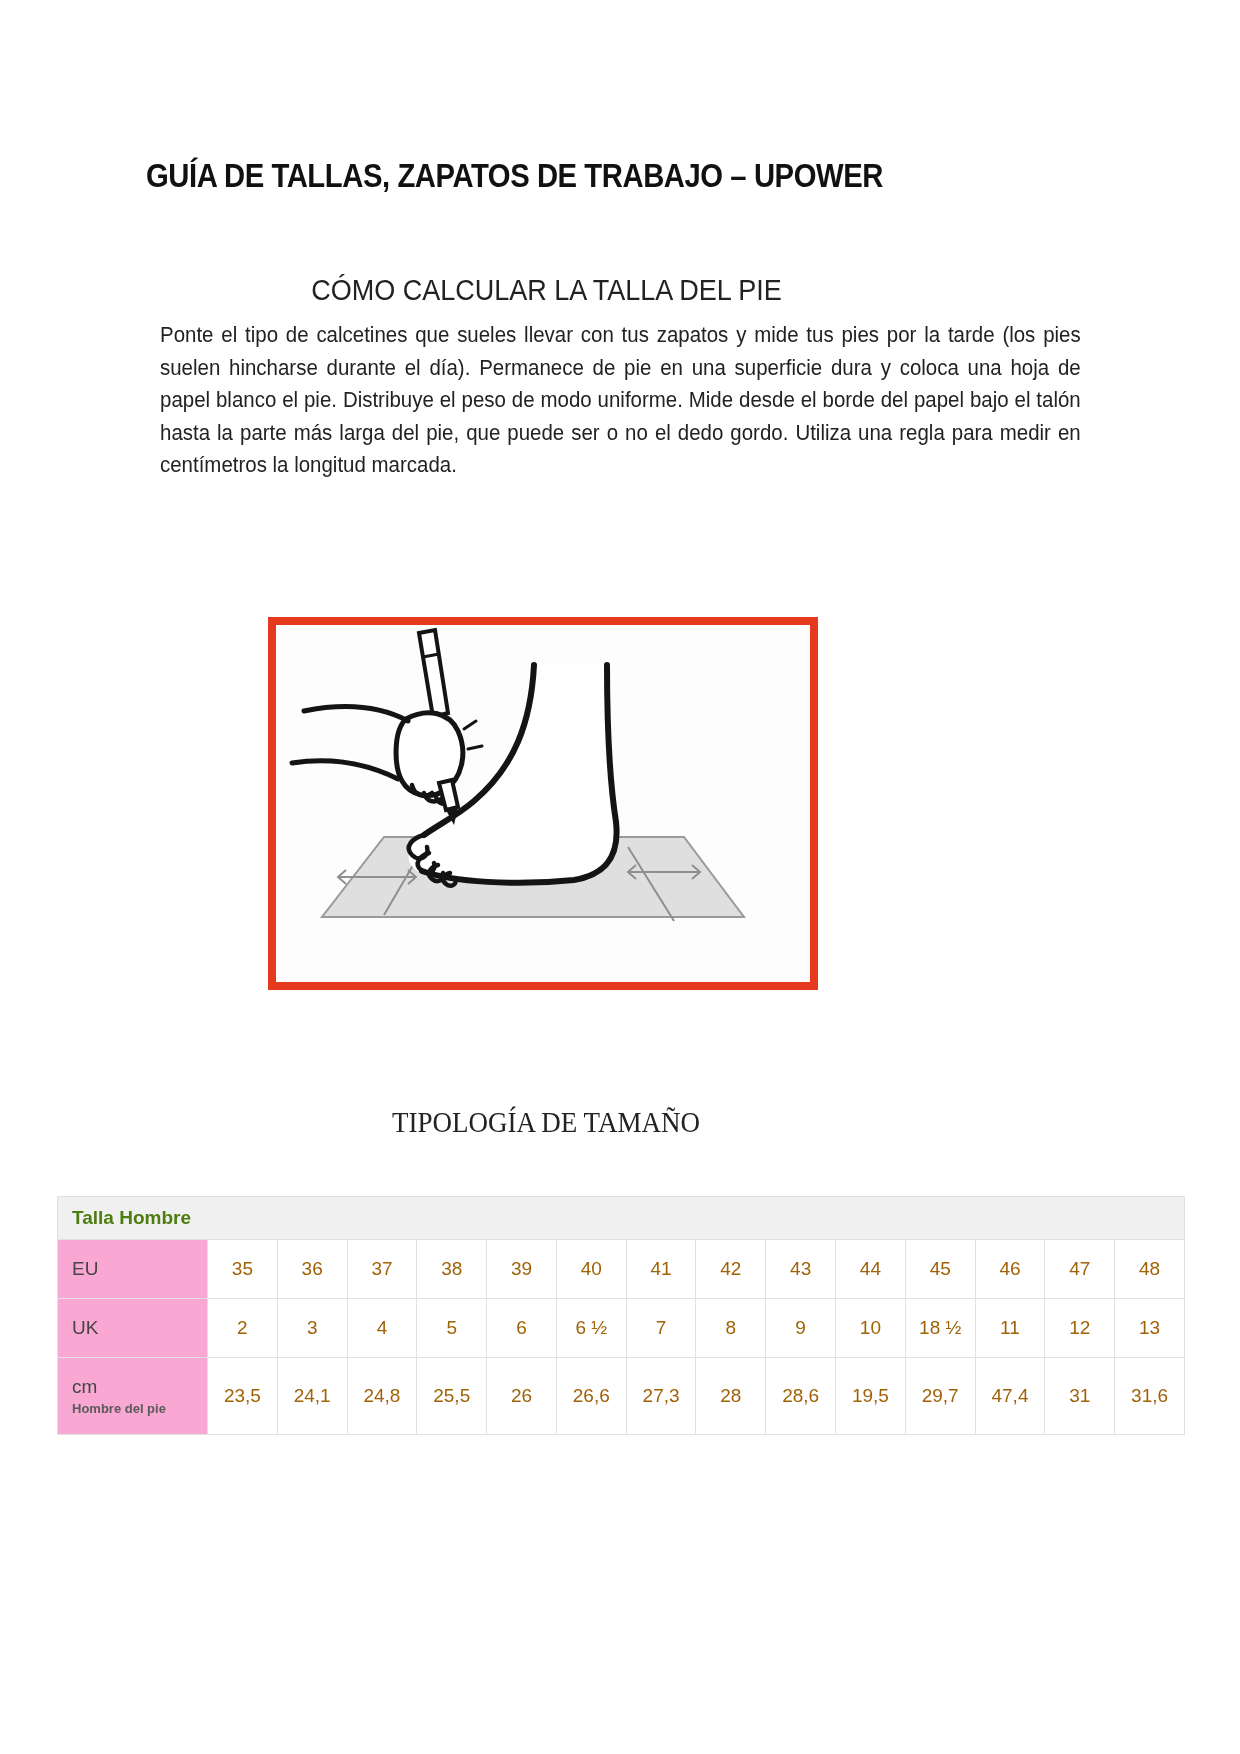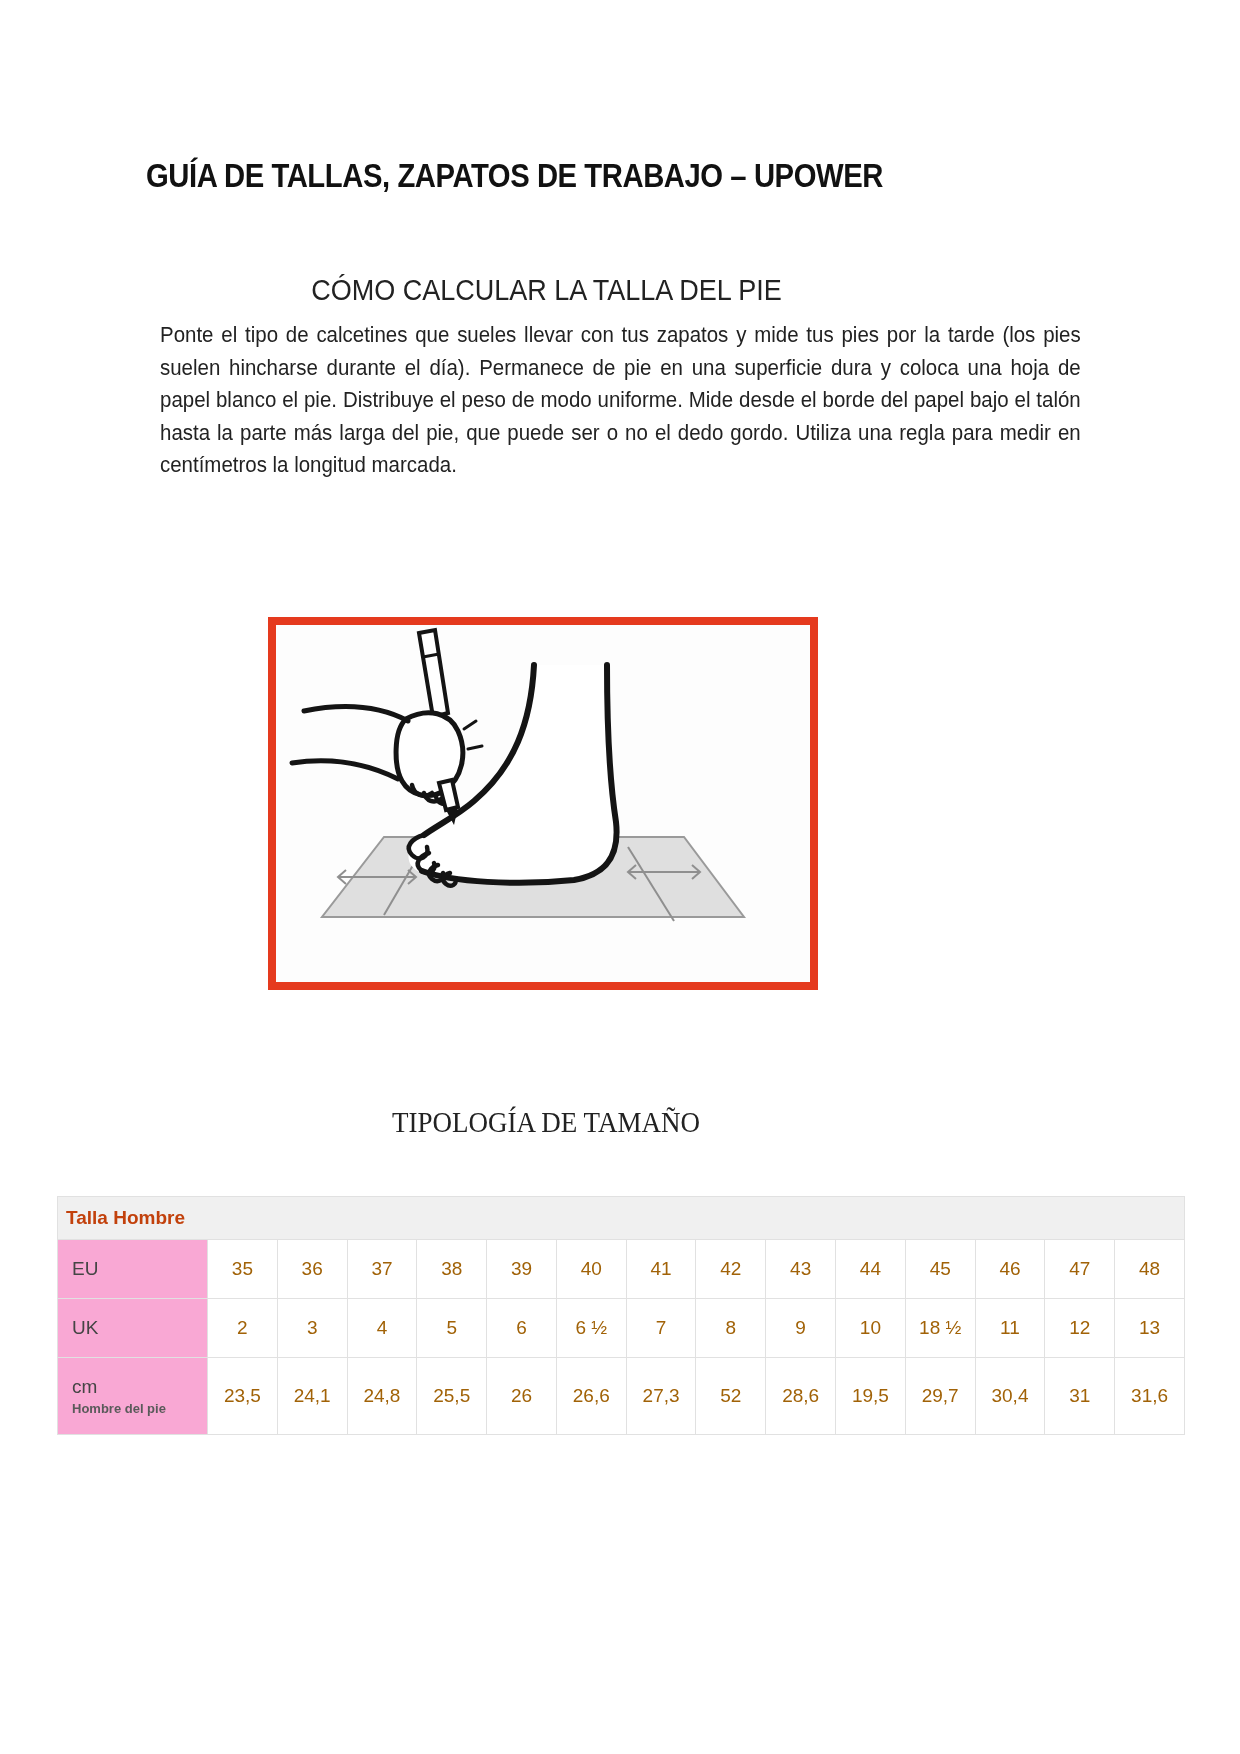--- a/index.html
+++ b/index.html
@@ -44,22 +44,22 @@
   }
   .figure-frame svg { display:block; width:534px; height:357px; }
 
   .table-wrap { position:absolute; left:57px; top:1196px; width:1128px; }
   table.size-table {
     width:100%; border-collapse:collapse; table-layout:fixed;
     font-size:19px;
   }
   table.size-table td { border:1px solid #e1e1e1; }
   .header-cell {
-    background:#f0f0f0; color:#c2410c; font-weight:700;
-    text-align:left; padding:10px 8px; height:22px;
+    background:#f0f0f0; color:#4d7c0f; font-weight:700;
+    text-align:left; padding:10px 14px; height:22px;
   }
   .label-cell {
     background:#f9a8d4; color:#454545;
     text-align:left; padding:6px 14px; vertical-align:middle;
   }
   .label-main { font-size:19px; }
   .label-sub { font-size:13px; font-weight:700; color:#5a5a5a; margin-top:3px; }
   .value-cell {
     background:#ffffff; color:#a16207; text-align:center; vertical-align:middle;
   }
@@ -194,23 +194,23 @@
             <div class="label-main">cm</div>
             <div class="label-sub">Hombre del pie</div>
           </td>
           <td class="value-cell">23,5</td>
           <td class="value-cell">24,1</td>
           <td class="value-cell">24,8</td>
           <td class="value-cell">25,5</td>
           <td class="value-cell">26</td>
           <td class="value-cell">26,6</td>
           <td class="value-cell">27,3</td>
-          <td class="value-cell">52</td>
+          <td class="value-cell">28</td>
           <td class="value-cell">28,6</td>
           <td class="value-cell">19,5</td>
           <td class="value-cell">29,7</td>
-          <td class="value-cell">30,4</td>
+          <td class="value-cell">47,4</td>
           <td class="value-cell">31</td>
           <td class="value-cell">31,6</td>
         </tr>
       </tbody>
   </table>
 </div>
 
 </body></html>

